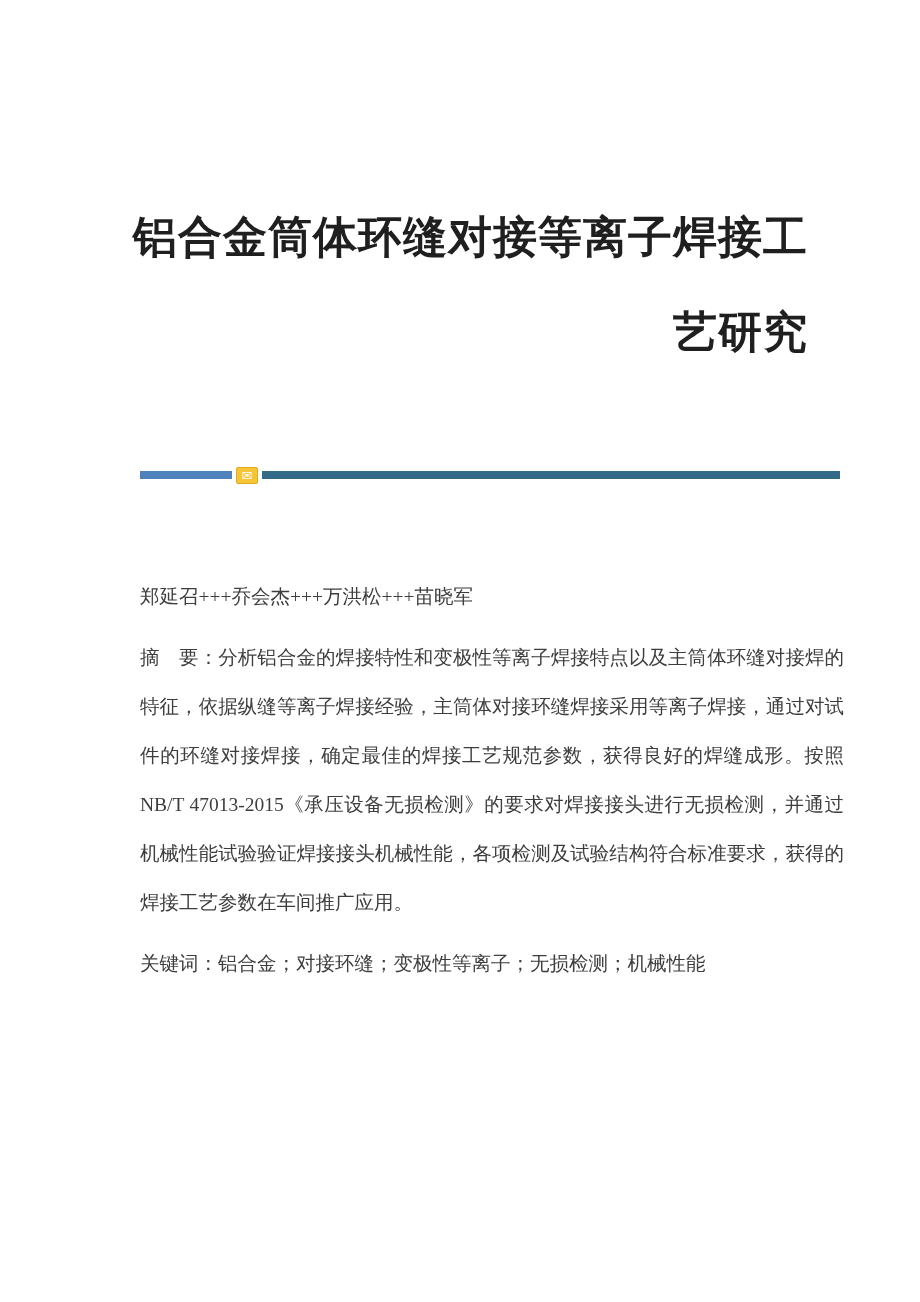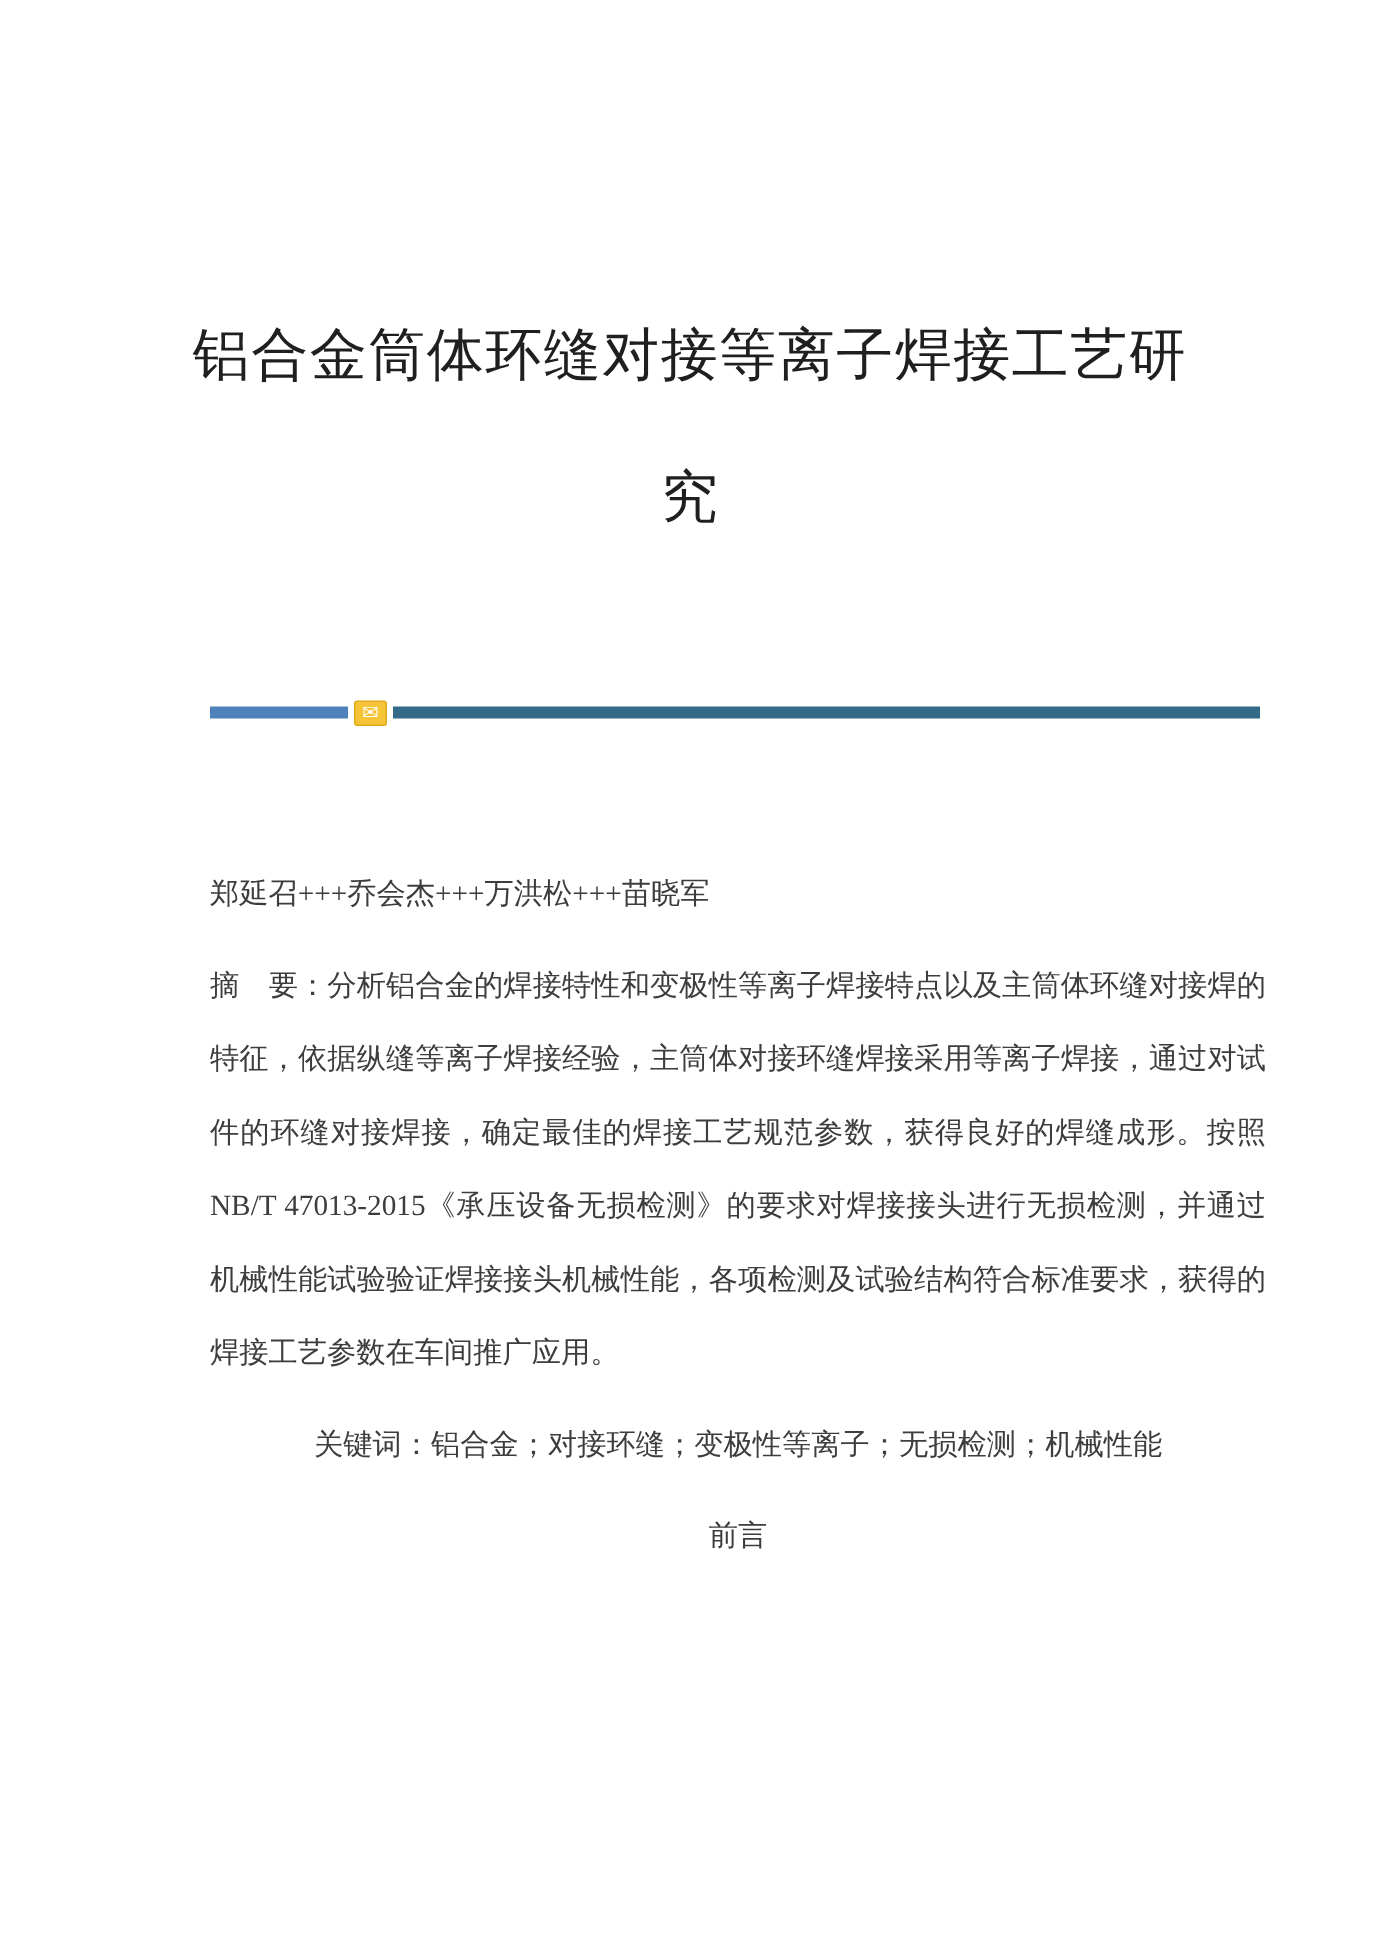--- a/index.html
+++ b/index.html
@@ -19,25 +19,25 @@
   .page{
     position:relative;
     width:920px;
     height:1302px;
     margin:0 auto;
     background:var(--page-bg);
     overflow:hidden;
   }
   .doc-title{
     margin:190px 112px 0 112px;
-    font-size:38px;
+    font-size:44px;
     line-height:95px;
-    font-weight:400;
+    font-weight:700;
     letter-spacing:1px;
-    text-align:center;
+    text-align:right;
     color:var(--text-title);
   }
   .divider{
     display:flex;
     align-items:center;
     margin:86px 80px 0 140px;
     height:18px;
   }
   .divider-left{
     width:92px;
@@ -74,21 +74,21 @@
     font-size:19.5px;
     line-height:49px;
     color:var(--text-body);
     text-align:justify;
   }
   .body-text p{
     margin:0 0 12px 0;
   }
   .body-text .keywords,
   .body-text .section-heading{
-    text-align:center;
+    text-align:left;
   }
 </style>
 </head>
 <body>
 
 <div class="page">
 
   <h1 class="doc-title">铝合金筒体环缝对接等离子焊接工艺研究</h1>
 
   <div class="divider">
@@ -99,17 +99,16 @@
     <span class="divider-right"></span>
   </div>
 
   <div class="body-text">
     <p class="authors">郑延召+++乔会杰+++万洪松+++苗晓军</p>
 
     <p class="abstract">摘　要：分析铝合金的焊接特性和变极性等离子焊接特点以及主筒体环缝对接焊的特征，依据纵缝等离子焊接经验，主筒体对接环缝焊接采用等离子焊接，通过对试件的环缝对接焊接，确定最佳的焊接工艺规范参数，获得良好的焊缝成形。按照 NB/T 47013-2015《承压设备无损检测》的要求对焊接接头进行无损检测，并通过机械性能试验验证焊接接头机械性能，各项检测及试验结构符合标准要求，获得的焊接工艺参数在车间推广应用。</p>
 
     <p class="keywords">关键词：铝合金；对接环缝；变极性等离子；无损检测；机械性能</p>
 
-    <p class="section-heading">前言</p>
 
   </div>
 
 </div>
 
 </body></html>

